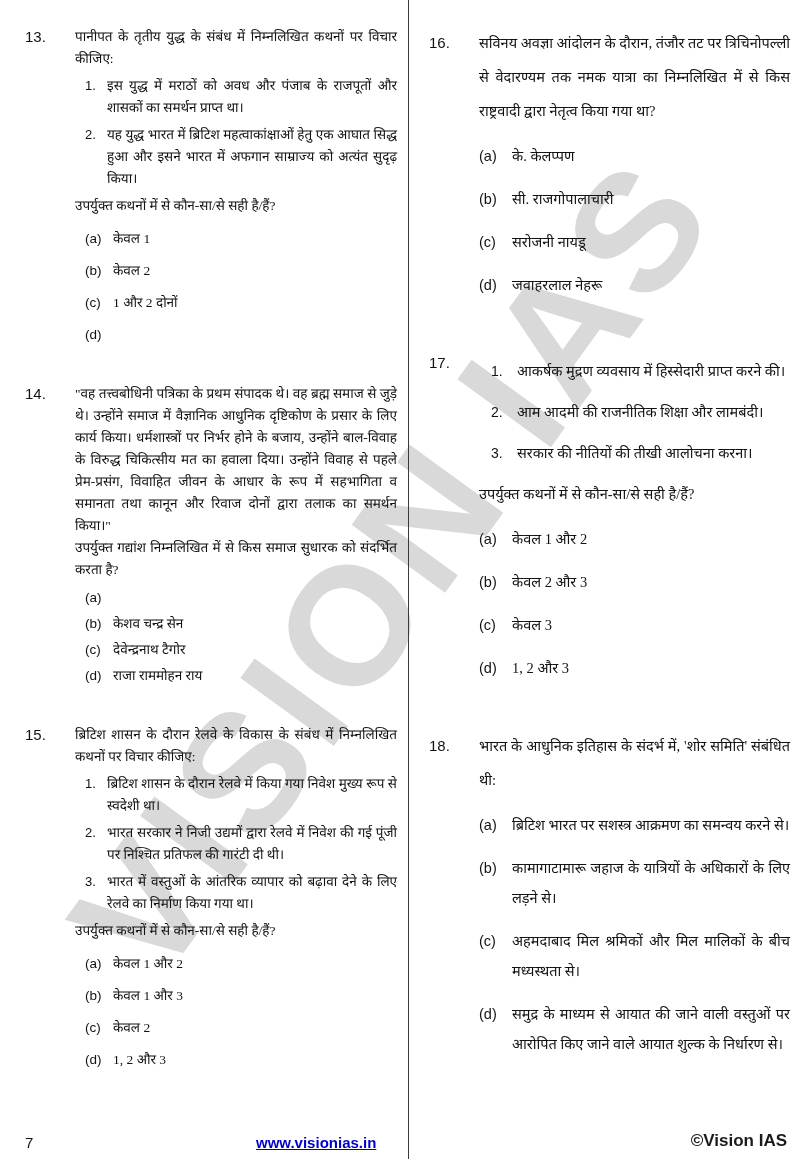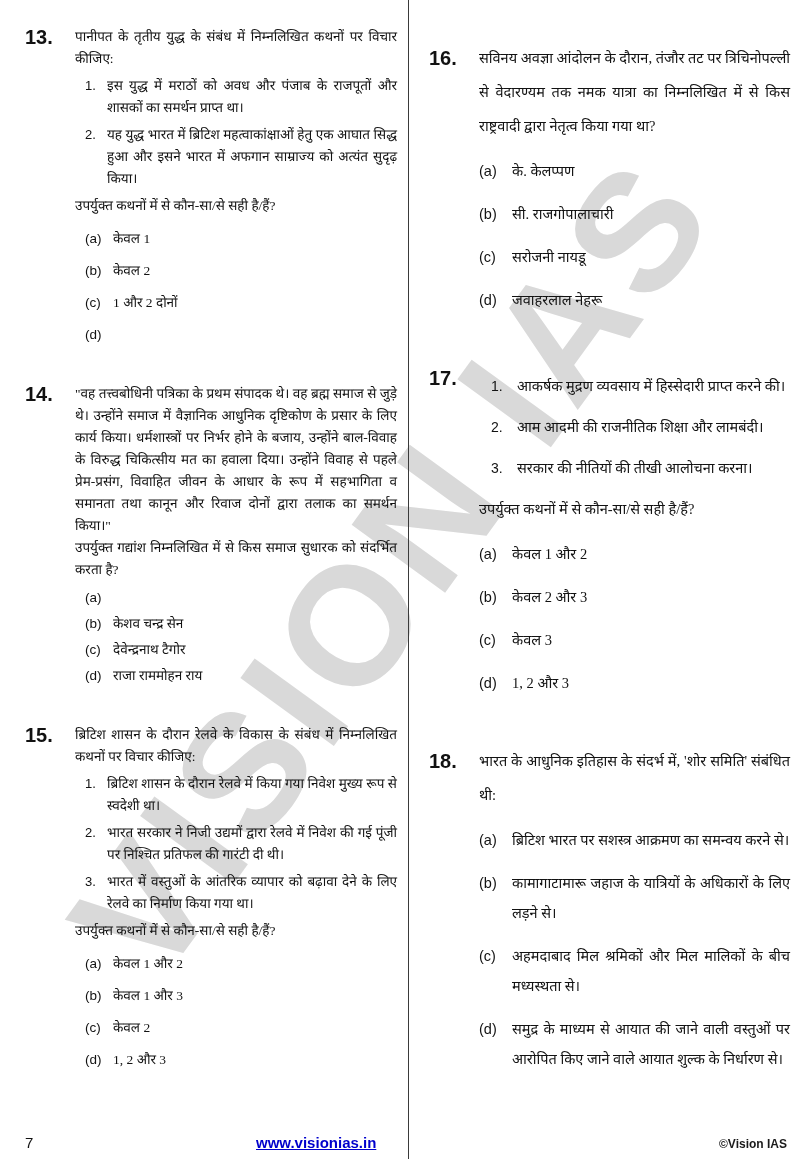--- a/index.html
+++ b/index.html
@@ -33,28 +33,28 @@
     width: 1px;
     background: #3a3a3a;
     z-index: 2;
   }
   .col { position: absolute; top: 26px; z-index: 3; }
   .col-left  { left: 25px;  width: 372px; }
   .col-right { left: 429px; width: 361px; }
 
   .q { display: flex; }
   .col-left  .q { margin-bottom: 38px; }
-  .col-right .q { margin-bottom: 46px; margin-top: 15px; }
+  .col-right .q { margin-bottom: 46px; }
   .q:last-child { margin-bottom: 0; }
 
   .qnum {
     flex: 0 0 50px;
     font-family: "Liberation Sans", "DejaVu Sans", sans-serif;
-    font-weight: 700;
-    font-size: 20px;
+    font-weight: 400;
+    font-size: 15px;
     line-height: 22px;
   }
   .col-right .qnum { line-height: 34px; }
 
   .qbody {
     flex: 1;
     font-family: "Liberation Serif", "DejaVu Serif", serif;
     text-align: justify;
   }
   .col-left  .qbody { font-size: 13.5px; line-height: 22px; }
@@ -97,21 +97,21 @@
     font-size: 15px;
     color: #111;
   }
   .footer .pageno { position: absolute; left: 25px; bottom: 0; }
   .footer .site-link {
     position: absolute; left: 256px; bottom: 0;
     color: #0000cc; font-weight: 700; text-decoration: underline; cursor: pointer;
   }
   .footer .copyright {
     position: absolute; right: 12px; bottom: 0;
-    font-weight: 600; font-size: 12px; color: #1a1a1a;
+    font-weight: 600; font-size: 17px; color: #1a1a1a;
   }
 </style>
 </head>
 <body>
 
 <div class="page">
 
   <div class="watermark">VISION IAS</div>
   <div class="divider"></div>
 

